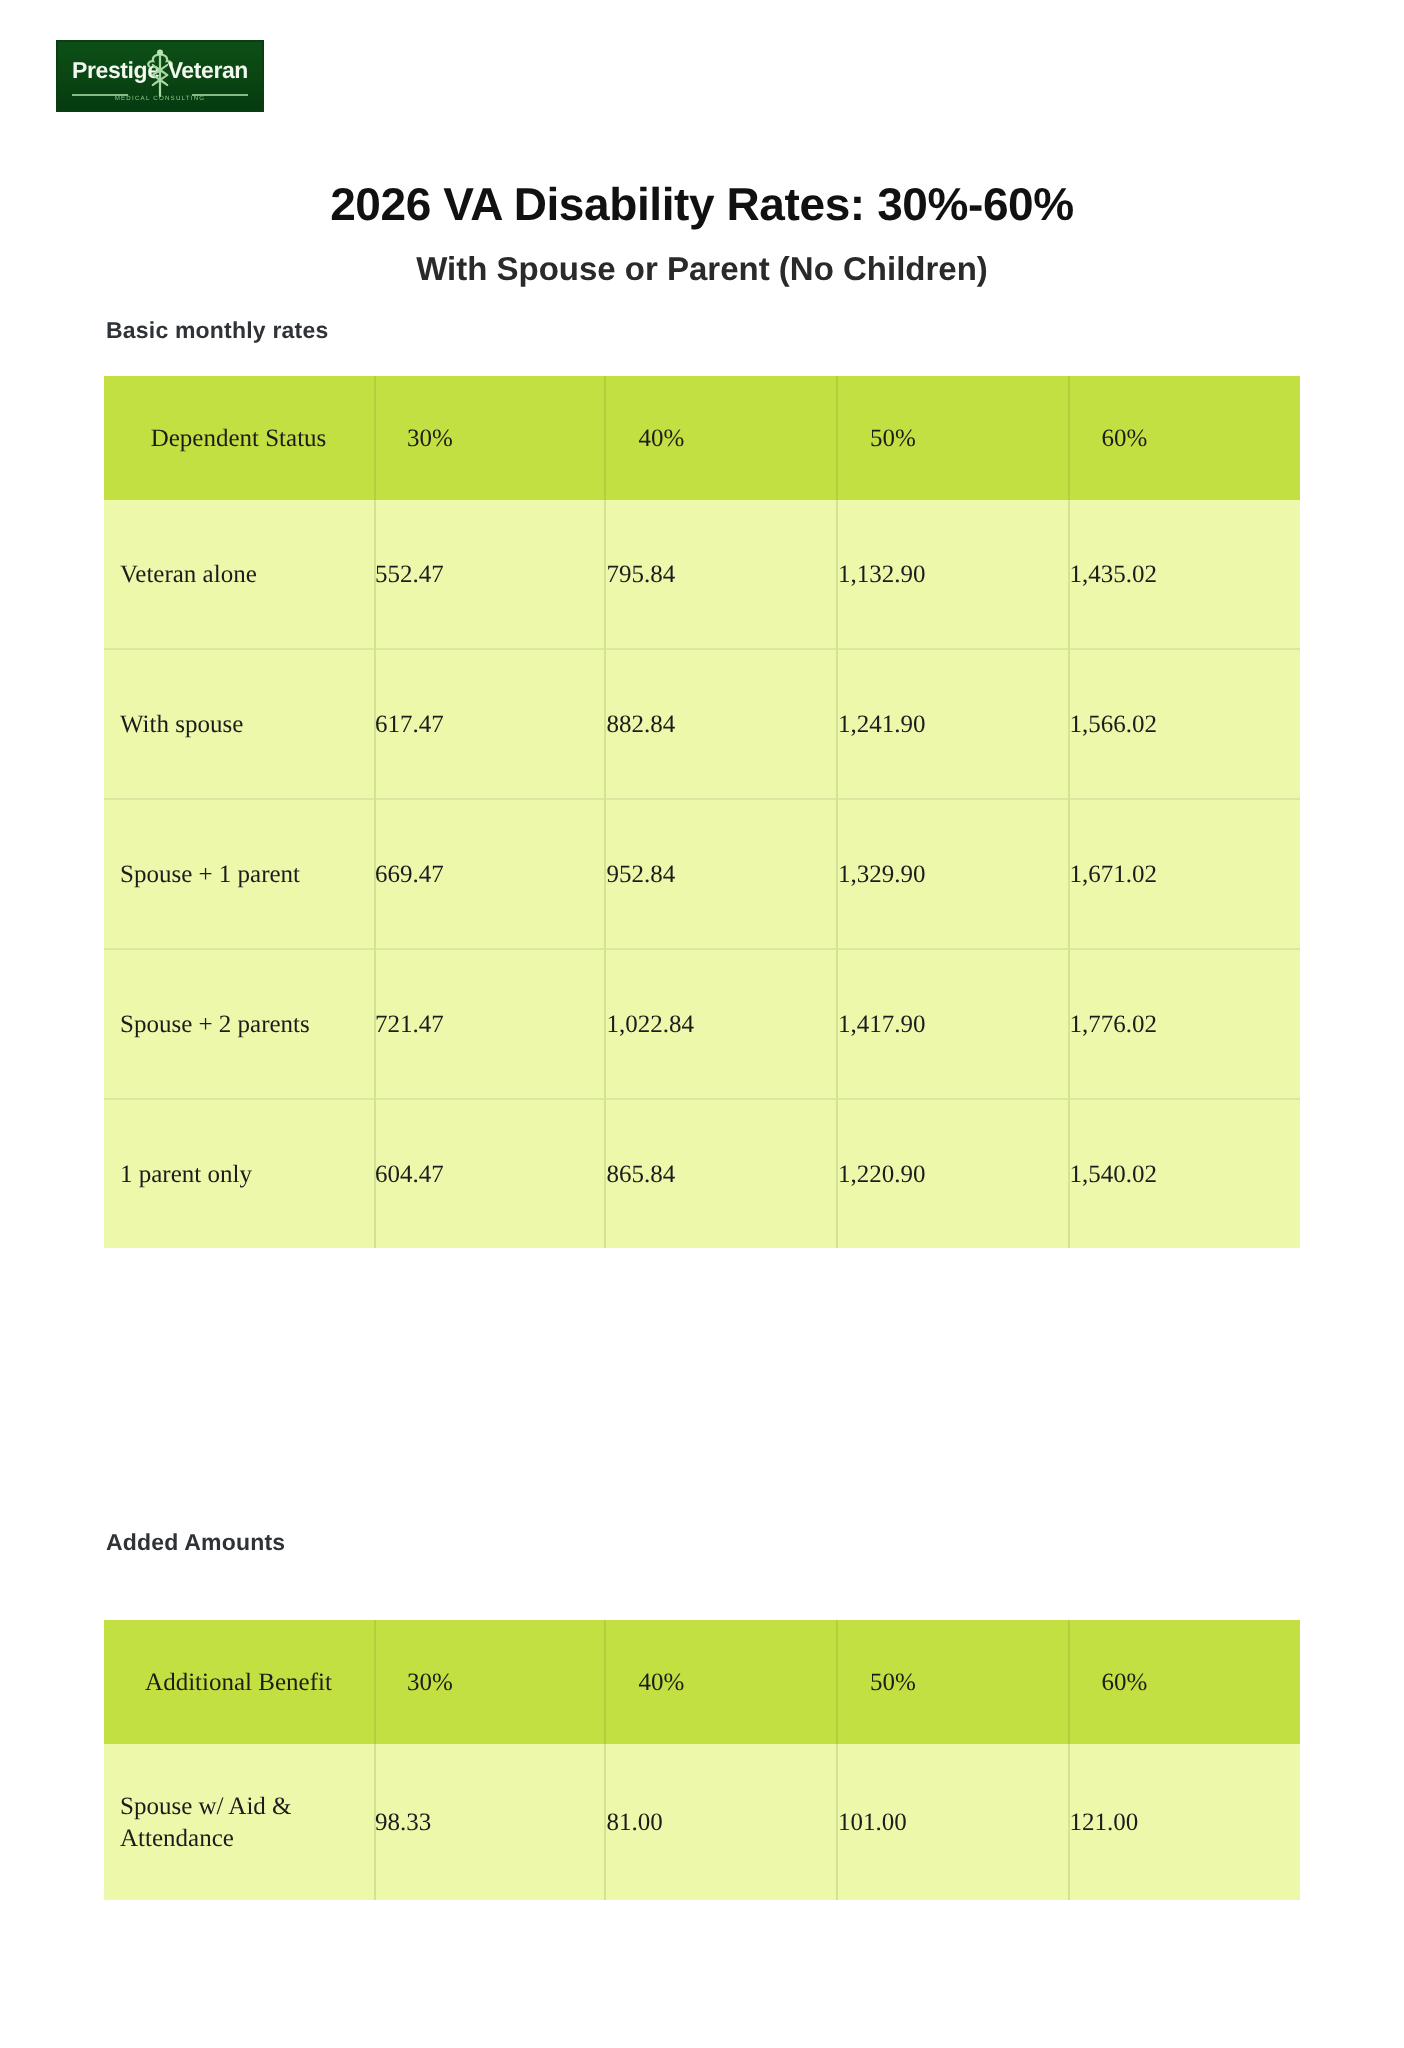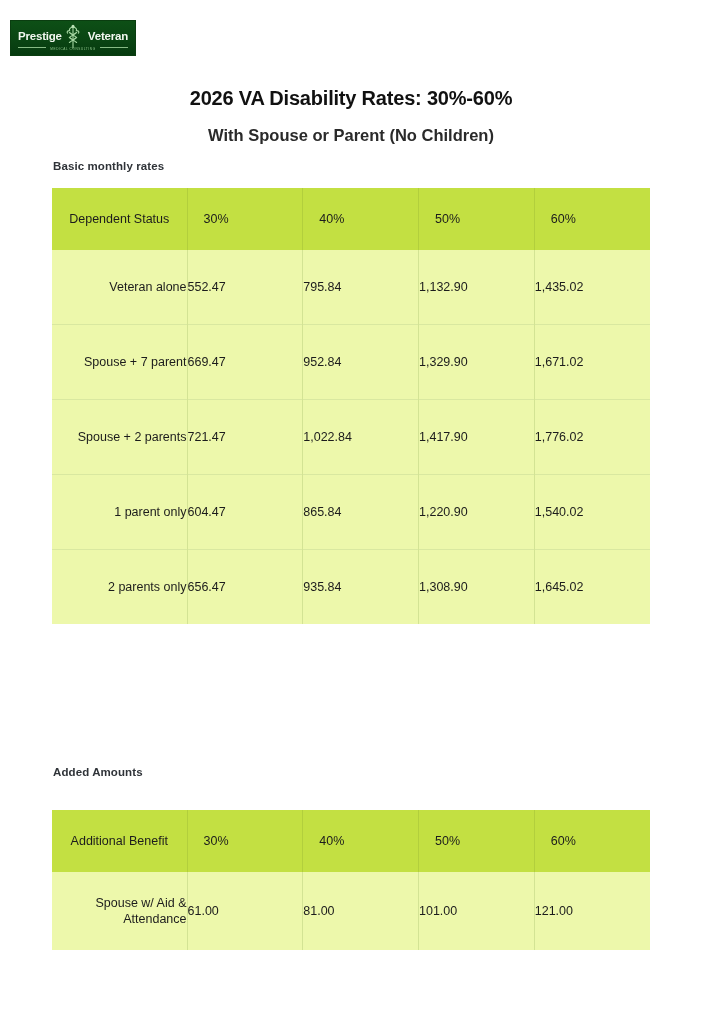--- a/index.html
+++ b/index.html
@@ -13,23 +13,23 @@
     height: 1024px;
     position: relative;
     font-family: "Liberation Sans", sans-serif;
     color: #1b1b1b;
     overflow: hidden;
   }
 
   
   .logo {
     position: absolute;
-    left: 10px;
+    left: 28px;
     top: 20px;
-    width: 126px;
+    width: 104px;
     height: 36px;
     background: linear-gradient(180deg, #0d4f16 0%, #0a4513 55%, #063a0f 100%);
     border: 1px solid #0a3d10;
     box-sizing: border-box;
     overflow: hidden;
   }
   .logo-inner {
     position: relative;
     width: 100%;
     height: 100%;
@@ -74,21 +74,21 @@
   .logo-rule.l { left: 7px;  width: 28px; }
   .logo-rule.r { right: 7px; width: 28px; }
 
   
   .title {
     position: absolute;
     left: 0;
     right: 0;
     top: 74px;
     text-align: center;
-    font-size: 20px;
+    font-size: 23px;
     font-weight: 700;
     color: #111111;
     letter-spacing: -0.2px;
   }
   .subtitle {
     position: absolute;
     left: 0;
     right: 0;
     top: 110px;
     text-align: center;
@@ -123,20 +123,21 @@
 
   .rate-table col.c-status { width: 135px; }
   .rate-table col.c-rate   { width: 115.75px; }
 
   .rate-table th,
   .rate-table td {
     padding: 0;
     margin: 12px;
     font-weight: 400;
     vertical-align: middle;
+    font-family: Liberation Serif, serif;
   }
 
   .rate-table thead th {
     background: #c3e042;
     height: 62px;
     font-size: 12.5px;
     font-weight: 400;
     color: #1c1c1c;
     border-right: 1px solid #b2cf3c;
   }
@@ -156,22 +157,22 @@
     height: 74px;
     font-size: 12.5px;
     color: #1c1c1c;
     border-top: 1px solid #d9e8a0;
     border-right: 1px solid #d3e394;
   }
   .rate-table tbody tr:first-child td { border-top: none; }
   .rate-table tbody td:last-child { border-right: none; }
 
   .rate-table tbody td.t-status {
-    text-align: right;
-    padding-left: 21px;
+    text-align: left;
+    padding-left: 8px;
     line-height: 16px;
   }
   .rate-table tbody td.t-rate {
     text-align: left;
   }
   #table-added tbody td { height: 78px; }
 </style>
 </head>
 <body>
 
@@ -223,47 +224,47 @@
   </thead>
   <tbody>
     <tr>
       <td class="t-status">Veteran alone</td>
       <td class="t-rate">552.47</td>
       <td class="t-rate">795.84</td>
       <td class="t-rate">1,132.90</td>
       <td class="t-rate">1,435.02</td>
     </tr>
     <tr>
-      <td class="t-status">Spouse + 7 parent</td>
+      <td class="t-status">With spouse</td>
+      <td class="t-rate">617.47</td>
+      <td class="t-rate">882.84</td>
+      <td class="t-rate">1,241.90</td>
+      <td class="t-rate">1,566.02</td>
+    </tr>
+    <tr>
+      <td class="t-status">Spouse + 1 parent</td>
       <td class="t-rate">669.47</td>
       <td class="t-rate">952.84</td>
       <td class="t-rate">1,329.90</td>
       <td class="t-rate">1,671.02</td>
     </tr>
     <tr>
       <td class="t-status">Spouse + 2 parents</td>
       <td class="t-rate">721.47</td>
       <td class="t-rate">1,022.84</td>
       <td class="t-rate">1,417.90</td>
       <td class="t-rate">1,776.02</td>
     </tr>
     <tr>
       <td class="t-status">1 parent only</td>
       <td class="t-rate">604.47</td>
       <td class="t-rate">865.84</td>
       <td class="t-rate">1,220.90</td>
       <td class="t-rate">1,540.02</td>
     </tr>
-    <tr>
-      <td class="t-status">2 parents only</td>
-      <td class="t-rate">656.47</td>
-      <td class="t-rate">935.84</td>
-      <td class="t-rate">1,308.90</td>
-      <td class="t-rate">1,645.02</td>
-    </tr>
   </tbody>
 </table>
 
 <div class="section-label" id="label-added">Added Amounts</div>
 
 <table class="rate-table" id="table-added">
   <colgroup>
     <col class="c-status">
       <col class="c-rate">
       <col class="c-rate">
@@ -275,19 +276,19 @@
       <th class="h-status">Additional Benefit</th>
       <th class="h-rate">30%</th>
       <th class="h-rate">40%</th>
       <th class="h-rate">50%</th>
       <th class="h-rate">60%</th>
     </tr>
   </thead>
   <tbody>
     <tr>
       <td class="t-status">Spouse w/ Aid &amp; Attendance</td>
-      <td class="t-rate">61.00</td>
+      <td class="t-rate">98.33</td>
       <td class="t-rate">81.00</td>
       <td class="t-rate">101.00</td>
       <td class="t-rate">121.00</td>
     </tr>
   </tbody>
 </table>
 
 </body></html>

